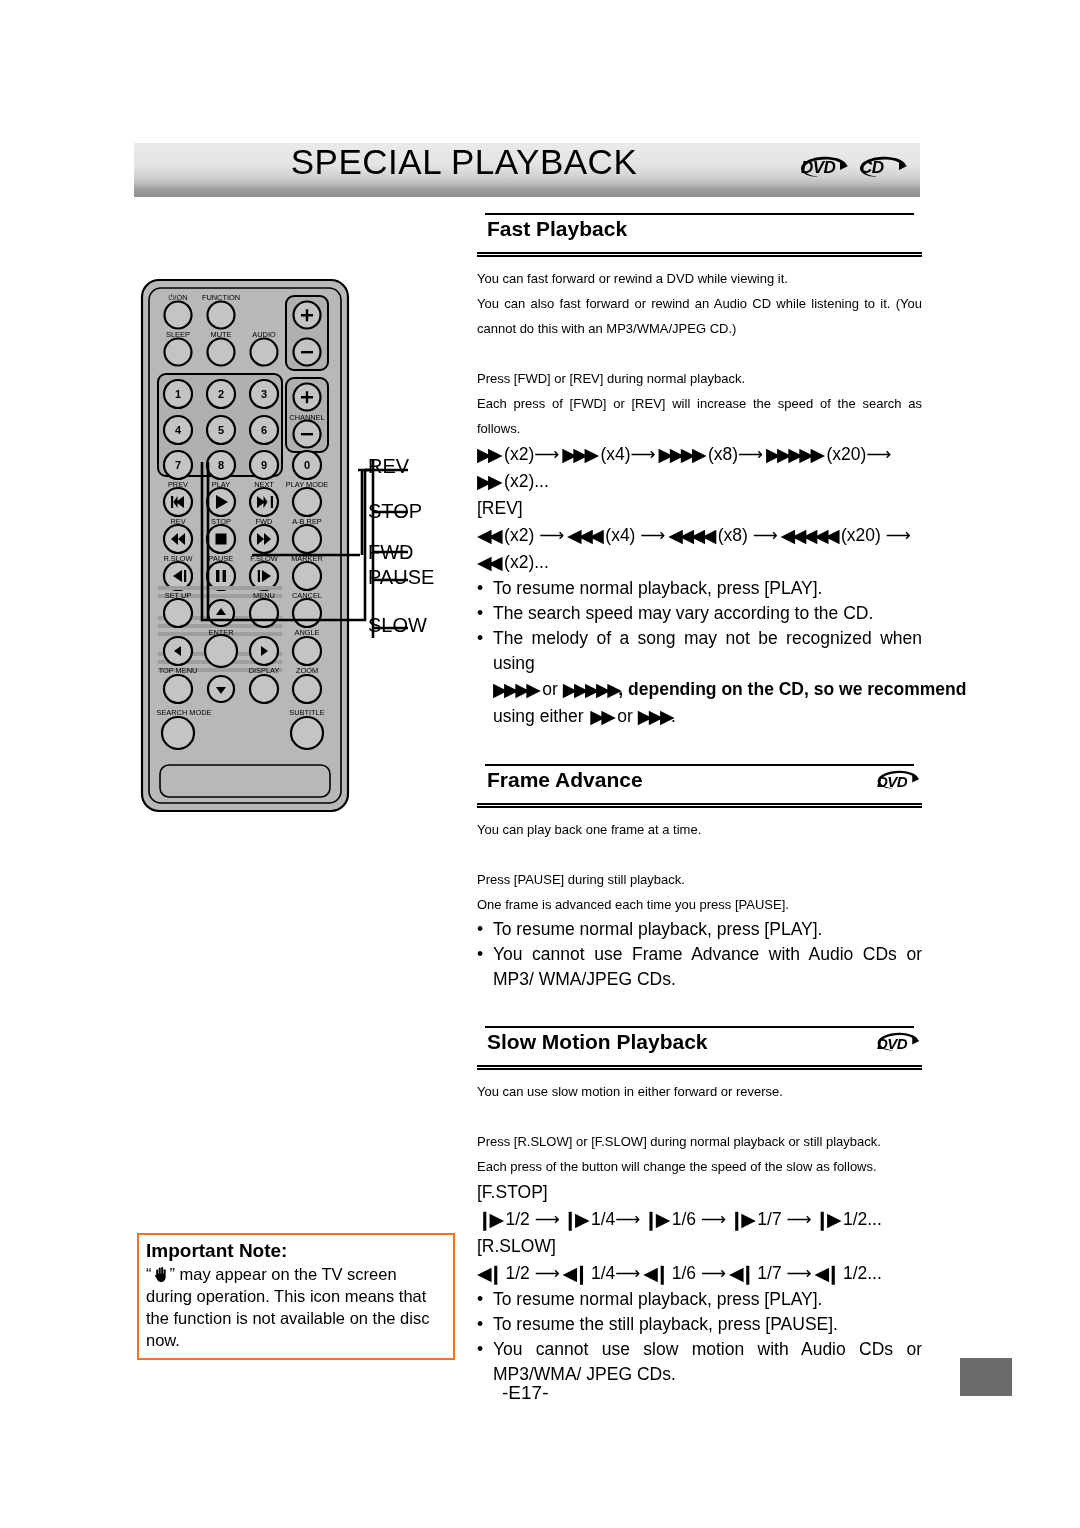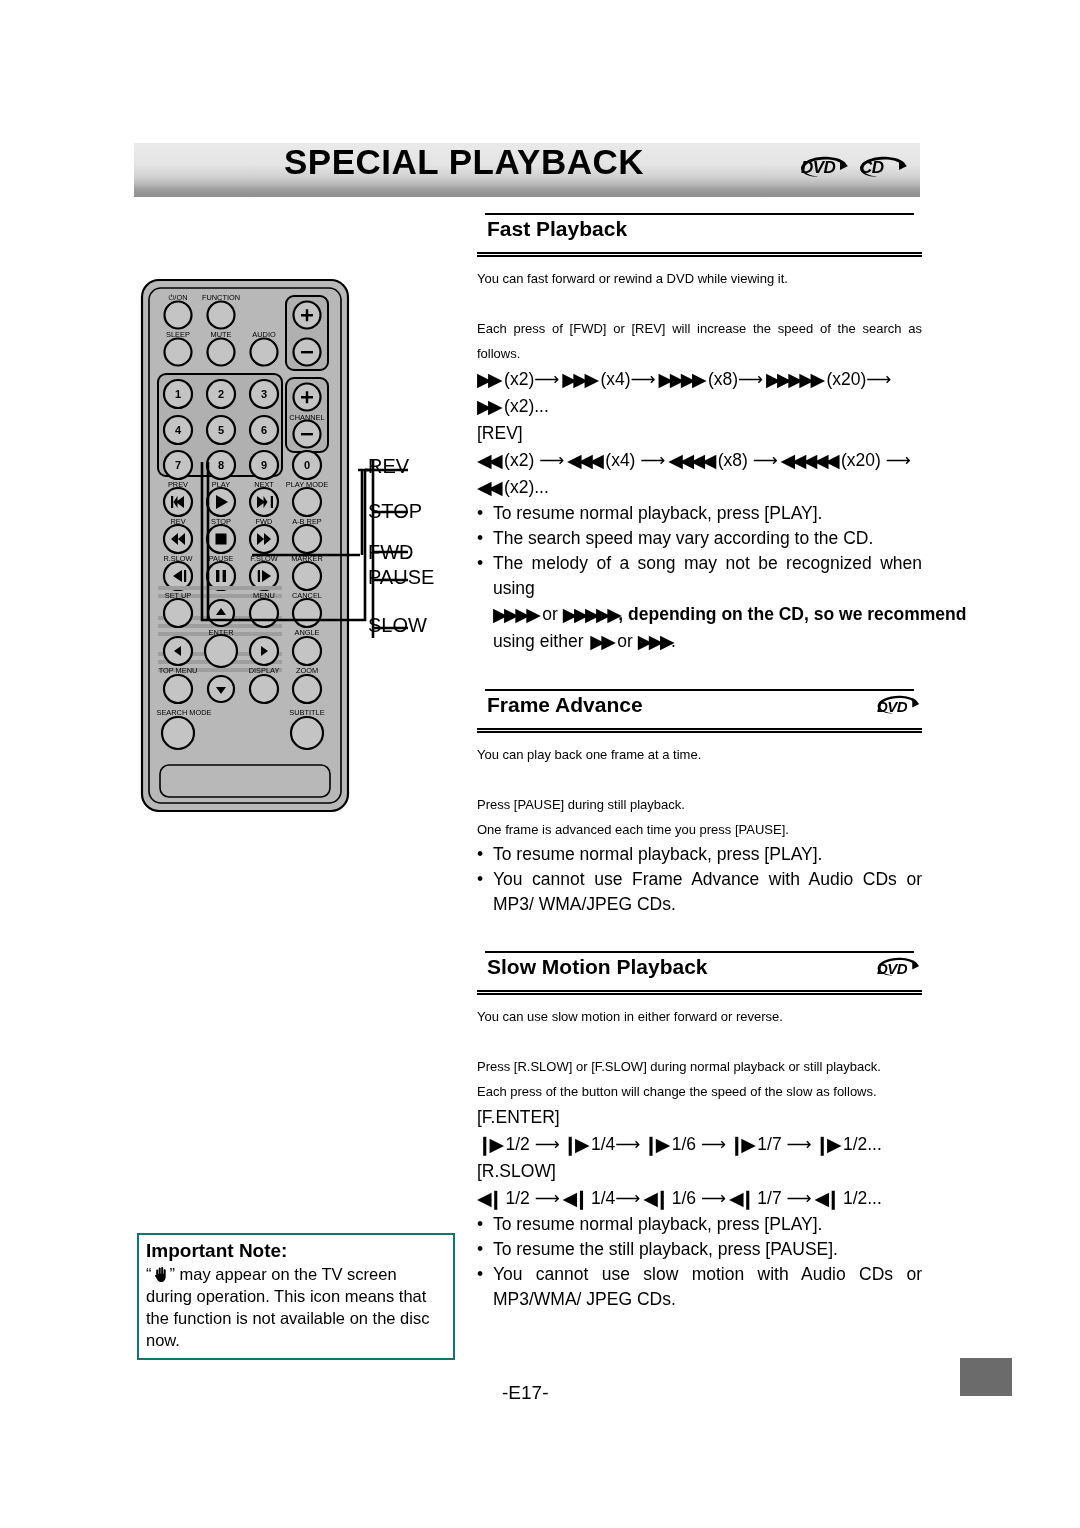--- a/index.html
+++ b/index.html
@@ -5,21 +5,21 @@
   html,body{margin:0;padding:0;background:#fff;}
   body{width:1080px;height:1528px;position:relative;
        font-family:"Liberation Sans","DejaVu Sans",sans-serif;color:#000;}
   .page{position:absolute;left:0;top:0;width:1080px;height:1528px;overflow:hidden;}
 
   
   .banner{position:absolute;left:134px;top:143px;width:786px;height:54px;
           background:linear-gradient(to bottom,#eaeaea 0%,#e4e4e4 40%,#d2d2d2 62%,#bdbdbd 74%,#9d9d9d 86%,#8d8d8d 100%);}
   .banner-title{position:absolute;left:0;top:0;width:660px;height:38px;
           display:flex;align-items:center;justify-content:center;
-          font-size:35px;font-weight:bold;letter-spacing:.5px;text-align:center;}
+          font-size:35px;font-weight:normal;letter-spacing:.5px;text-align:center;}
   .banner-badges{position:absolute;right:10px;top:4px;display:flex;gap:5px;align-items:center;}
 
   
   .badge{position:relative;width:54px;height:36px;}
   .badge .txt{position:absolute;left:4px;top:11px;font-size:17px;font-weight:bold;
               font-style:italic;letter-spacing:-.5px;}
   .badge svg{position:absolute;left:0;top:0;}
   .badge.sm{width:48px;height:32px;}
   .badge.sm .txt{font-size:15px;left:3px;}
 
@@ -44,21 +44,21 @@
   .seq .ar{letter-spacing:-3.5px;font-size:19px;vertical-align:-1px;}
   .arrow{font-size:17.5px;letter-spacing:-2px;}
 
   
   .remote-wrap{position:absolute;left:140px;top:278px;width:210px;height:535px;}
   .callouts{position:absolute;left:350px;top:448px;width:130px;height:200px;}
   .callout-lbl{position:absolute;font-size:20px;white-space:nowrap;}
 
   
   .note{position:absolute;left:137px;top:1233px;width:318px;
-        border:2px solid #0f766e;padding:5px 7px 7px 7px;box-sizing:border-box;}
+        border:2px solid #f97316;padding:5px 7px 7px 7px;box-sizing:border-box;}
   .note h3{margin:0 0 1px 0;font-size:19px;font-weight:bold;}
   .note p{margin:0;font-size:16.5px;line-height:22px;}
 
   .pageno{position:absolute;left:502px;top:1382px;font-size:19px;}
   .tab{position:absolute;left:960px;top:1358px;width:52px;height:38px;background:#6b6b6b;}
 </style>
 </head>
 <body>
 
 <div class="page">
@@ -262,21 +262,23 @@
 
   <div class="col">
 
     <section>
       <div class="sec-wrap">
         <h2 class="sec">Fast Playback</h2>
       </div>
       <div style="height:12px;"></div>
 
       <p class="body nj">You can fast forward or rewind a DVD while viewing it.</p>
+      <p class="body">You can also fast forward or rewind an Audio CD while listening to it. (You cannot do this with an MP3/WMA/JPEG CD.)</p>
       <div class="gap"></div>
+      <p class="body nj">Press [FWD] or [REV] during normal playback.</p>
       <p class="body">Each press of [FWD] or [REV] will increase the speed of the search as follows.</p>
 
       <div class="seq">
         <span class="ar">▶▶</span>&nbsp;<span>(x2)</span><span class="arrow">⟶</span>
         <span class="ar">▶▶▶</span>&nbsp;<span>(x4)</span><span class="arrow">⟶</span>
         <span class="ar">▶▶▶▶</span>&nbsp;<span>(x8)</span><span class="arrow">⟶</span>
         <span class="ar">▶▶▶▶▶</span>&nbsp;<span>(x20)</span><span class="arrow">⟶</span>
       </div>
       <div class="seq">
         <span class="ar">▶▶</span>&nbsp;<span>(x2)...</span>
@@ -349,21 +351,21 @@
           <span class="txt">DVD</span>
         </div>
       </div>
       <div style="height:12px;"></div>
 
       <p class="body nj">You can use slow motion in either forward or reverse.</p>
       <div class="gap"></div>
       <p class="body">Press [R.SLOW] or [F.SLOW] during normal playback or still playback.</p>
       <p class="body">Each press of the button will change the speed of the slow as follows.</p>
 
-      <div class="seq">[F.ENTER]</div>
+      <div class="seq">[F.STOP]</div>
       <div class="seq">
         <span class="ar">❙▶</span>&nbsp;<span>1/2</span>&nbsp;<span class="arrow">⟶</span>
         <span class="ar">❙▶</span>&nbsp;<span>1/4</span><span class="arrow">⟶</span>
         <span class="ar">❙▶</span>&nbsp;<span>1/6</span>&nbsp;<span class="arrow">⟶</span>
         <span class="ar">❙▶</span>&nbsp;<span>1/7</span>&nbsp;<span class="arrow">⟶</span>
         <span class="ar">❙▶</span>&nbsp;<span>1/2...</span>
       </div>
       <div class="seq">[R.SLOW]</div>
       <div class="seq">
         <span class="ar">◀❙</span>&nbsp;<span>1/2</span>&nbsp;<span class="arrow">⟶</span>

